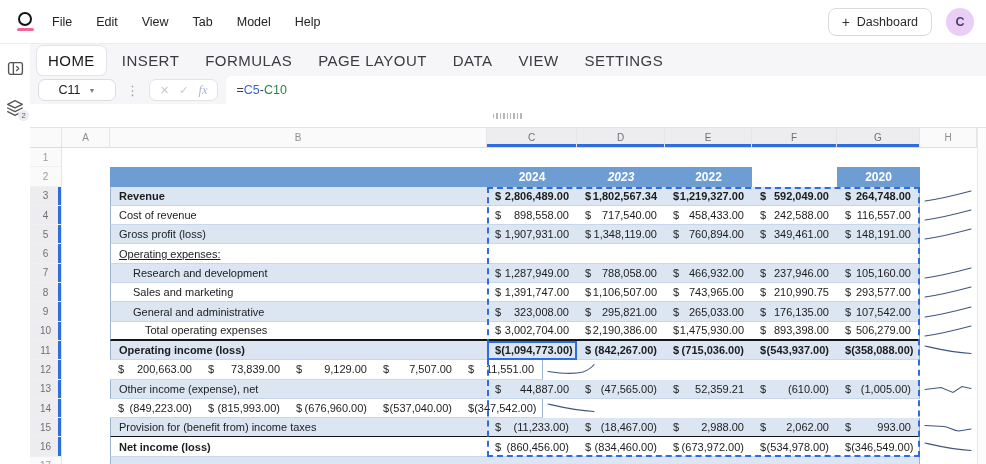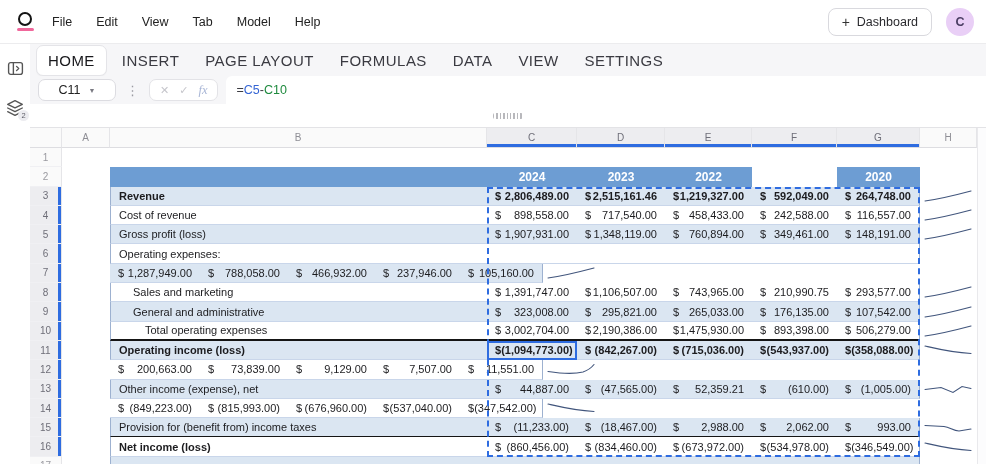--- a/index.html
+++ b/index.html
@@ -138,22 +138,22 @@
       </svg>
       <span class="layers-badge">2</span>
     </span>
   </div>
 
   <div class="main">
 
     <div class="ribbon" id="ribbon">
         <span class="rtab active">HOME</span>
         <span class="rtab">INSERT</span>
+        <span class="rtab">FORMULAS</span>
         <span class="rtab">PAGE LAYOUT</span>
-        <span class="rtab">FORMULAS</span>
         <span class="rtab">DATA</span>
         <span class="rtab">VIEW</span>
         <span class="rtab">SETTINGS</span>
       </div>
 
     <div class="fbar">
       <div class="namebox">
         <span>C11</span>
         <span class="caret">▼</span>
       </div>
@@ -191,37 +191,37 @@
         <div class="sheetrow">
           <div class="rowhdr">1</div>
           <div class="cell acell"></div>
           <div class="cell" style="width: 867px;"></div>
         </div>
         <div class="sheetrow">
           <div class="rowhdr">2</div>
           <div class="cell acell"></div>
           <div class="cell tb bandcell" style="width: 377px;"></div>
           <div class="cell tb bandcell" style="width: 90px;">2024</div>
-          <div class="cell tb bandcell" style="width: 88px;">2023</div>
+          <div class="cell tb bandcell" style="width: 88px; font-style: italic;">2023</div>
           <div class="cell tb bandcell" style="width: 87px;">2022</div>
           <div class="cell tb bandcell" style="width: 85px; margin-top: 20px;">2021</div>
           <div class="cell tb bandcell" style="width: 83px;">2020</div>
           <div class="cell sparkcell"></div>
         </div>
         <div class="sheetrow">
           <div class="rowhdr sel">3</div>
           <div class="cell acell"></div>
           <div class="cell tb labelcell shade bold" style="width: 377px;">Revenue</div>
           <div class="cell tb valcell shade bold" style="width: 90px;">
             <span class="cur">$</span>
             <span class="val">2,806,489.00</span>
           </div>
           <div class="cell tb valcell shade bold" style="width: 88px;">
             <span class="cur">$</span>
-            <span class="val">2,515,161.46</span>
+            <span class="val">1,802,567.34</span>
           </div>
           <div class="cell tb valcell shade bold" style="width: 87px;">
             <span class="cur">$</span>
             <span class="val">1,219,327.00</span>
           </div>
           <div class="cell tb valcell shade bold" style="width: 85px;">
             <span class="cur">$</span>
             <span class="val">592,049.00</span>
           </div>
           <div class="cell tb valcell shade bold gcol" style="width: 83px;">
@@ -290,31 +290,32 @@
           </div>
           <div class="cell sparkcell">
             <svg width="57" height="19" viewBox="0 0 57 19">
               <path d="M5 14 C 20 12, 36 8, 51 4" fill="none" stroke="#41557c" stroke-width="1.1" stroke-linecap="round"></path>
             </svg>
           </div>
         </div>
         <div class="sheetrow">
           <div class="rowhdr sel">6</div>
           <div class="cell acell"></div>
-          <div class="cell tb labelcell" style="width: 377px;">Operating expenses:</div>
+          <div class="cell tb labelcell" style="width: 377px; text-decoration: underline;">Operating expenses:</div>
           <div class="cell tb valcell" style="width: 90px;"></div>
           <div class="cell tb valcell" style="width: 88px;"></div>
           <div class="cell tb valcell" style="width: 87px;"></div>
           <div class="cell tb valcell" style="width: 85px;"></div>
           <div class="cell tb valcell gcol" style="width: 83px;"></div>
           <div class="cell sparkcell"></div>
         </div>
         <div class="sheetrow">
           <div class="rowhdr sel">7</div>
           <div class="cell acell"></div>
+          <div class="cell tb labelcell shade ind1" style="width: 377px;">Research and development</div>
           <div class="cell tb valcell shade" style="width: 90px;">
             <span class="cur">$</span>
             <span class="val">1,287,949.00</span>
           </div>
           <div class="cell tb valcell shade" style="width: 88px;">
             <span class="cur">$</span>
             <span class="val">788,058.00</span>
           </div>
           <div class="cell tb valcell shade" style="width: 87px;">
             <span class="cur">$</span>

